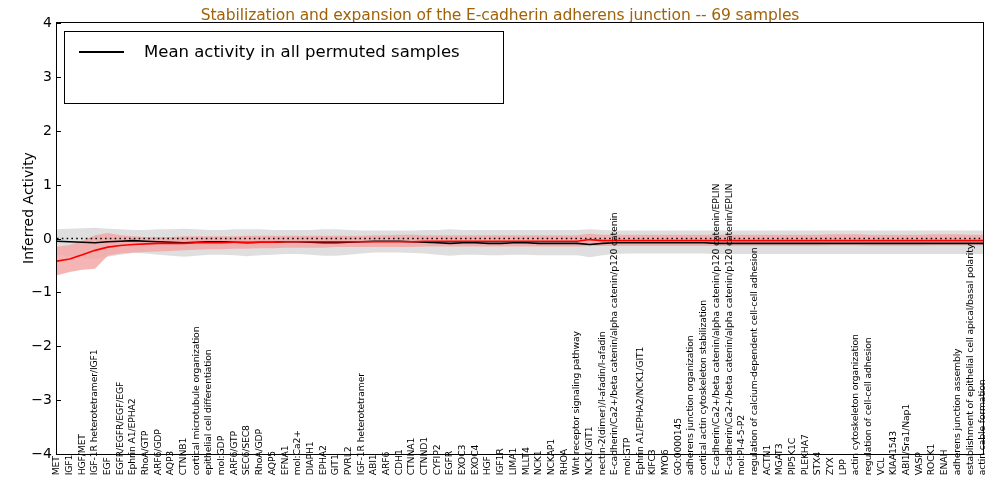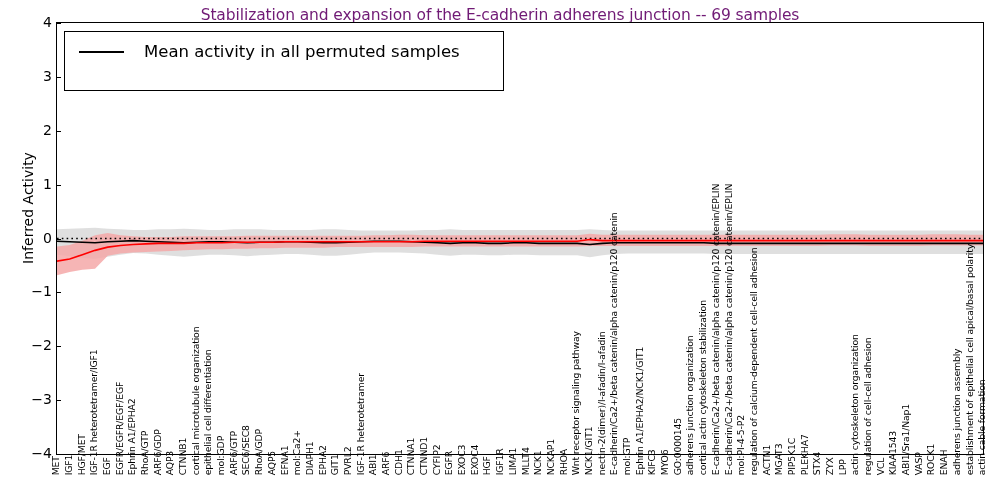--- a/index.html
+++ b/index.html
@@ -16,21 +16,21 @@
     overflow: hidden;
   }
   
   #chart-title {
     position: absolute;
     left: 0;
     top: 6px;
     width: 1000px;
     text-align: center;
     font-size: 15.5px;
-    color: #701a75;
+    color: #a16207;
     white-space: nowrap;
     letter-spacing: -0.1px;
   }
   
   #plot-frame {
     position: absolute;
     left: 56px;
     top: 22px;
     width: 928px;
     height: 433px;
@@ -98,21 +98,21 @@
     color: #000;
     white-space: nowrap;
     letter-spacing: -0.15px;
   }
   
   #legend {
     position: absolute;
     left: 64px;
     top: 31px;
     width: 440px;
-    height: 60px;
+    height: 73px;
     border: 1px solid #000;
     background: #fff;
     box-sizing: border-box;
     padding: 5px 12px 0 0;
   }
   .legend-row {
     display: flex;
     align-items: center;
     height: 29px;
     padding-left: 14px;

